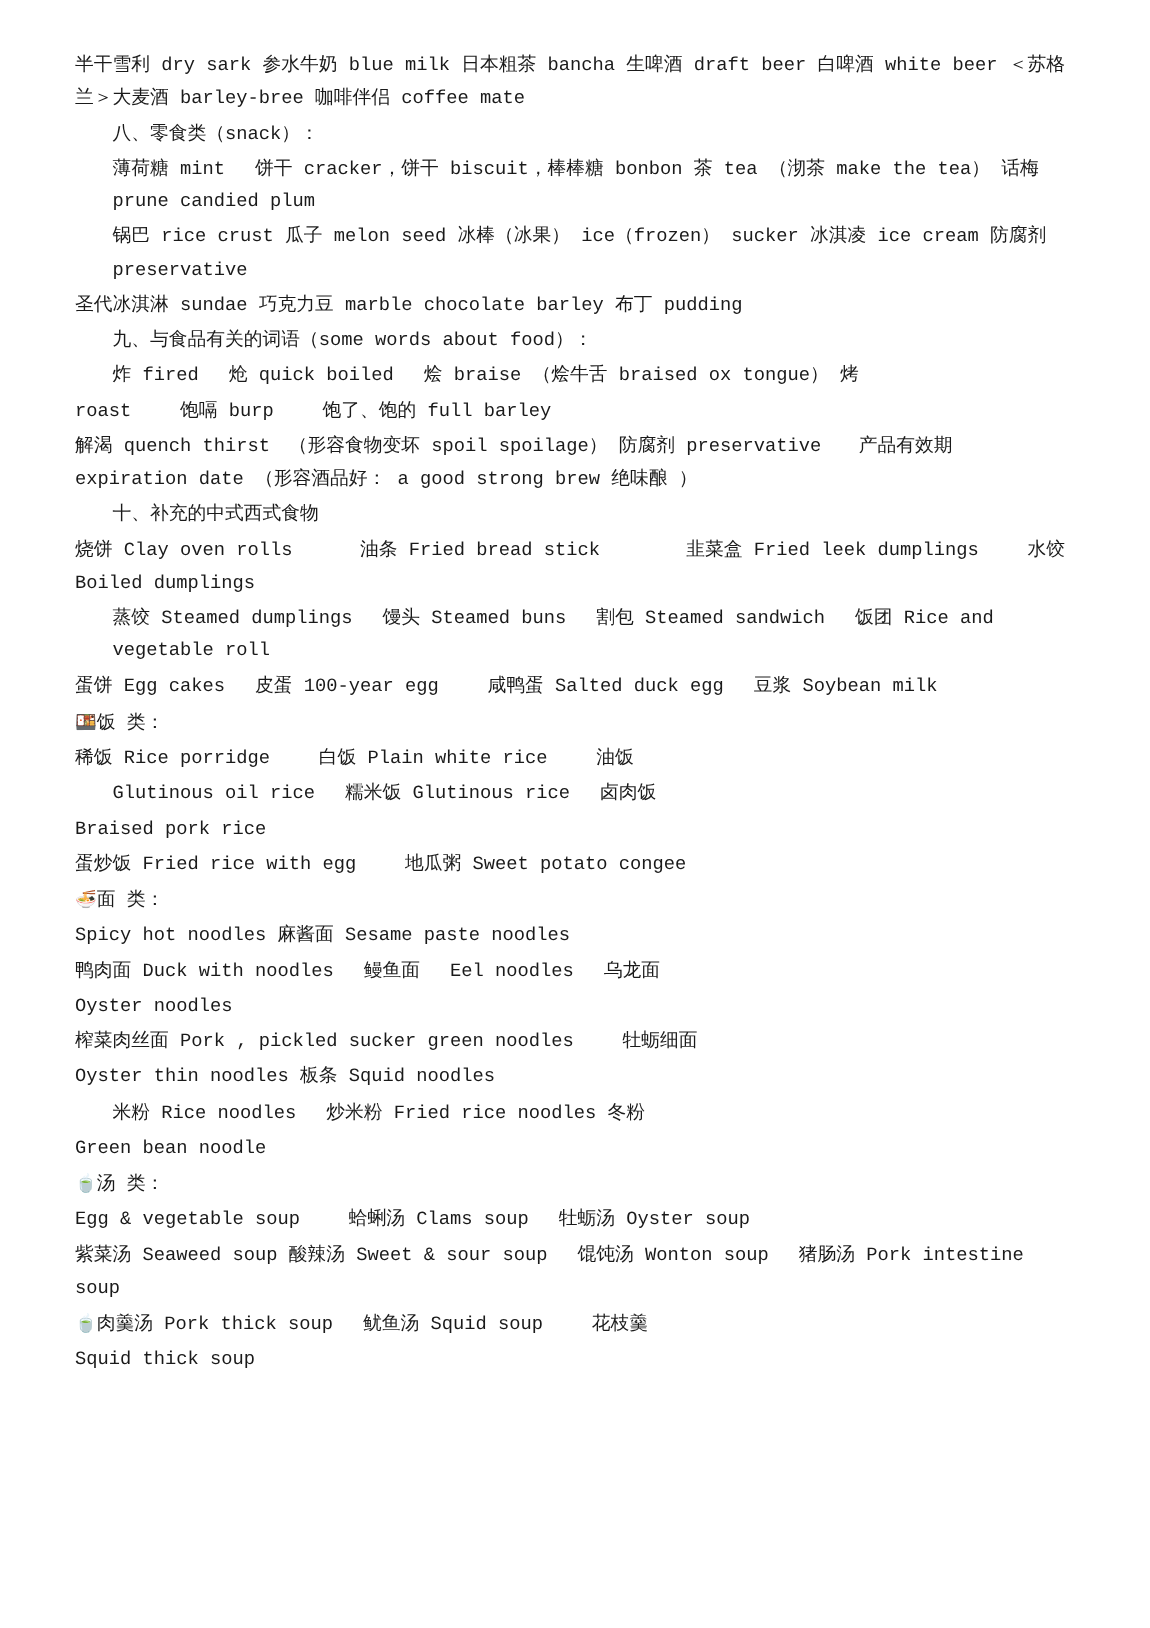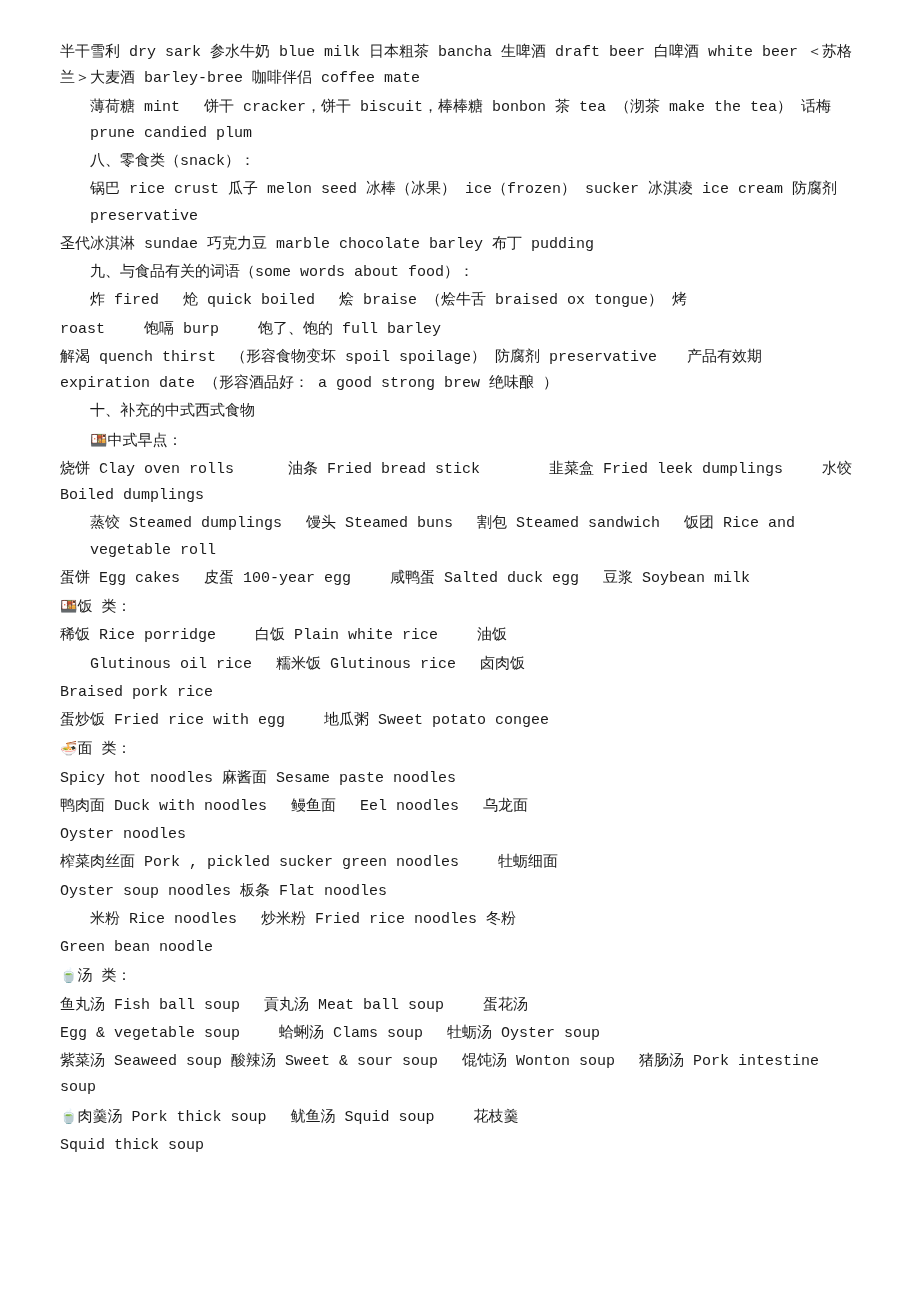--- a/index.html
+++ b/index.html
@@ -30,45 +30,43 @@
     .emoji {
       font-family: "Apple Color Emoji", "Segoe UI Emoji", sans-serif;
       font-size: 14px;
     }
   </style>
 </head>
 <body>
 
 <div class="content-block">
 <p><span>半干雪利 dry sark 参水牛奶 blue milk 日本粗茶 bancha 生啤酒 draft beer 白啤酒 white beer ＜苏格兰＞大麦酒 barley-bree 咖啡伴侣 coffee mate</span></p>
+    <p class="indent"><span>八、零食类（snack）：</span></p>
     <p class="indent"><span>薄荷糖 mint　 饼干 cracker，饼干 biscuit，棒棒糖 bonbon 茶 tea （沏茶 make the tea） 话梅 prune candied plum</span></p>
-    <p class="indent"><span>八、零食类（snack）：</span></p>
     <p class="indent"><span>锅巴 rice crust 瓜子 melon seed 冰棒（冰果） ice（frozen） sucker 冰淇凌 ice cream 防腐剂 preservative</span></p>
     <p><span>圣代冰淇淋 sundae 巧克力豆 marble chocolate barley 布丁 pudding</span></p>
     <p class="indent"><span>九、与食品有关的词语（some words about food）：</span></p>
     <p class="indent"><span>炸 fired　 炝 quick boiled　 烩 braise （烩牛舌 braised ox tongue） 烤</span></p>
     <p><span>roast　　 饱嗝 burp　　 饱了、饱的 full barley</span></p>
     <p><span>解渴 quench thirst　（形容食物变坏 spoil spoilage） 防腐剂 preservative　　产品有效期 expiration date （形容酒品好： a good strong brew 绝味酿 ）</span></p>
     <p class="indent"><span>十、补充的中式西式食物</span></p>
-    <p class="indent"><span class="emoji">🍱</span><span>中式早点：</span></p>
     <p><span>烧饼  Clay  oven  rolls　　　 油条  Fried  bread  stick　　　　 韭菜盒  Fried  leek  dumplings　　 水饺 Boiled  dumplings</span></p>
     <p class="indent"><span>蒸饺  Steamed  dumplings　 馒头  Steamed  buns　 割包  Steamed  sandwich　 饭团  Rice  and  vegetable  roll</span></p>
     <p><span>蛋饼  Egg  cakes　 皮蛋 100-year  egg　　 咸鸭蛋  Salted  duck  egg　 豆浆  Soybean  milk</span></p>
     <p><span class="emoji">🍱</span><span>饭  类：</span></p>
     <p><span>稀饭 Rice  porridge　　 白饭 Plain  white  rice　　 油饭</span></p>
     <p class="indent"><span>Glutinous  oil  rice　 糯米饭 Glutinous  rice　 卤肉饭</span></p>
     <p><span>Braised  pork  rice</span></p>
     <p><span>蛋炒饭 Fried  rice  with  egg　　 地瓜粥 Sweet  potato  congee</span></p>
     <p><span class="emoji">🍜</span><span>面  类：</span></p>
     <p><span>Spicy  hot  noodles  麻酱面  Sesame  paste  noodles</span></p>
     <p><span>鸭肉面  Duck  with  noodles　 鳗鱼面　 Eel  noodles　 乌龙面</span></p>
     <p><span>Oyster  noodles</span></p>
     <p><span>榨菜肉丝面  Pork  ,  pickled  sucker  green  noodles　　 牡蛎细面</span></p>
-    <p><span>Oyster  soup  noodles  板条  Flat  noodles</span></p>
+    <p><span>Oyster  thin  noodles  板条  Squid  noodles</span></p>
     <p class="indent"><span>米粉  Rice  noodles　 炒米粉  Fried  rice  noodles  冬粉</span></p>
     <p><span>Green  bean  noodle</span></p>
     <p><span class="emoji">🍵</span><span>汤  类：</span></p>
-    <p><span>鱼丸汤 Fish  ball  soup　 貢丸汤 Meat  ball  soup　　 蛋花汤</span></p>
     <p><span>Egg  &amp;  vegetable  soup　　 蛤蜊汤 Clams  soup　 牡蛎汤 Oyster  soup</span></p>
     <p><span>紫菜汤 Seaweed  soup  酸辣汤 Sweet  &amp;  sour  soup　 馄饨汤 Wonton  soup　 猪肠汤 Pork  intestine  soup</span></p>
     <p><span class="emoji">🍵</span><span>肉羹汤 Pork  thick  soup　 鱿鱼汤  Squid  soup　　 花枝羹</span></p>
     <p><span>Squid  thick  soup</span></p>
   </div>
 
 </body></html>

